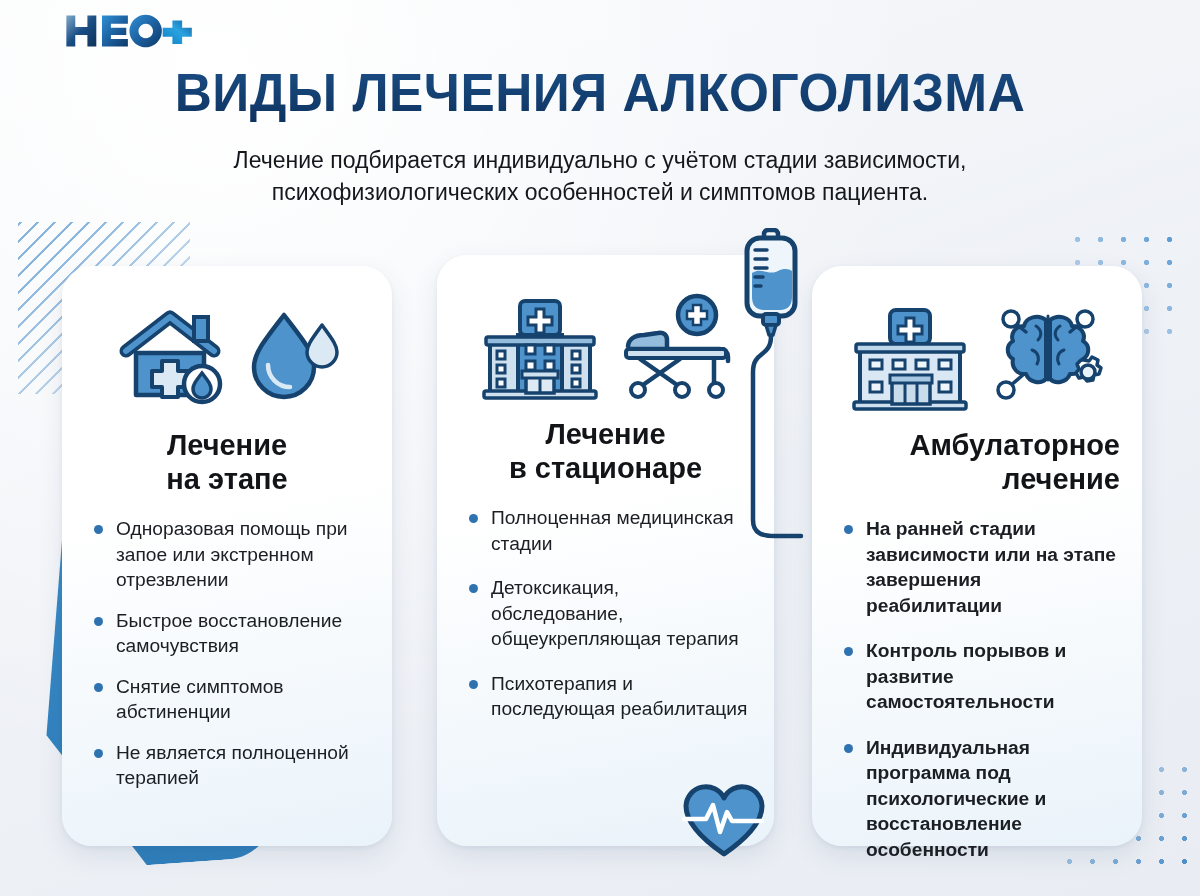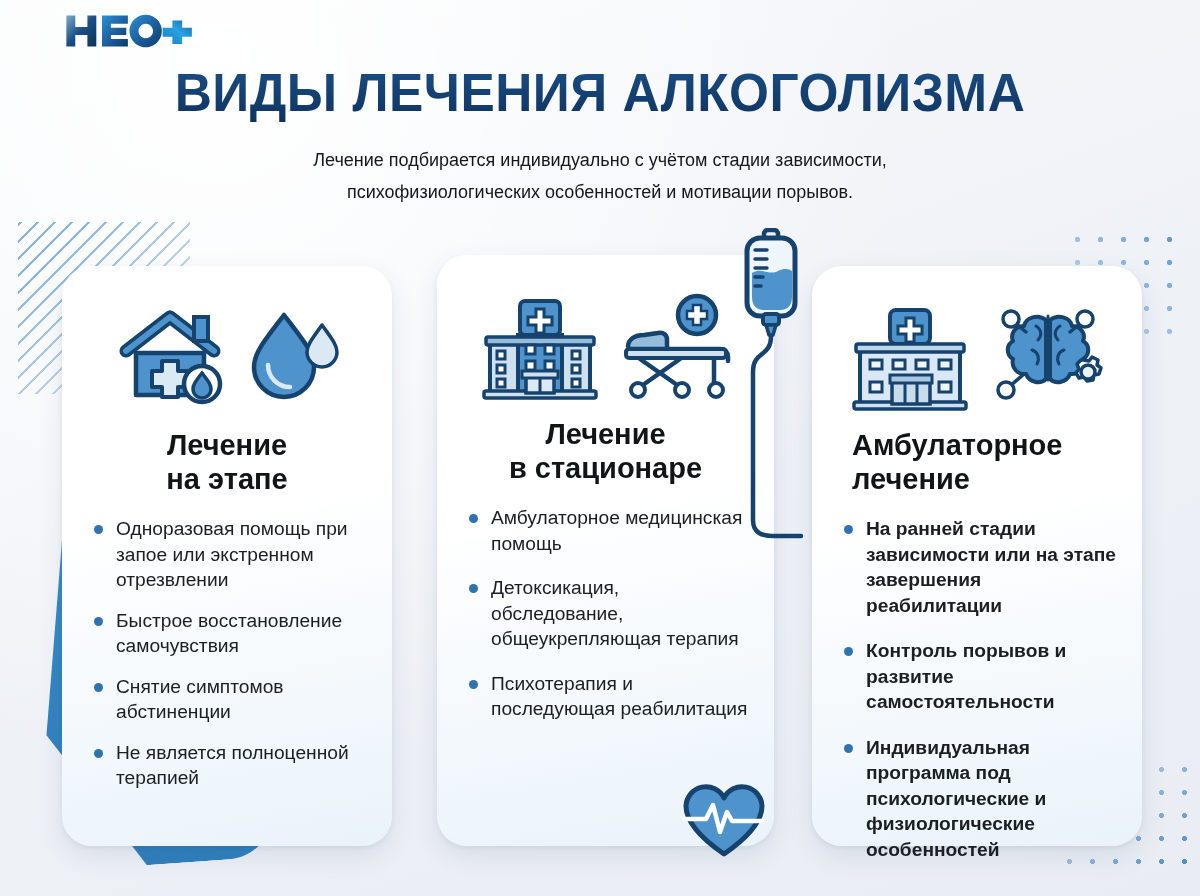--- a/index.html
+++ b/index.html
@@ -70,21 +70,21 @@
     color:#123f71;
     background:linear-gradient(180deg,#1c4f86 0%, #0d3360 100%);
     -webkit-background-clip:text; background-clip:text;
     -webkit-text-fill-color:transparent;
     font-stretch:condensed;
     transform:scaleX(.97);
   }
   .subtitle {
     position:absolute; left:0; right:0; top:144px;
     text-align:center;
-    font-size:18px; line-height:32px; color:#14181d; font-weight:400;
+    font-size:23px; line-height:32px; color:#14181d; font-weight:400;
   }
   .subtitle span { display:block; }
 
   
   .card {
     position:absolute;
     border-radius:30px;
     background:linear-gradient(170deg,#ffffff 0%, #ffffff 42%, #eaf3fa 100%);
     box-shadow:0 10px 26px rgba(36,70,110,.10), 0 2px 5px rgba(36,70,110,.07);
     padding:28px 22px 32px 22px;
@@ -92,21 +92,21 @@
   #card1 { left:62px;  top:266px; width:330px; height:580px; }
   #card2 { left:437px; top:255px; width:337px; height:591px; }
   #card3 { left:812px; top:266px; width:330px; height:580px; }
 
   .icons { display:flex; align-items:center; justify-content:center; gap:14px; height:128px; }
   .card-title {
     font-size:29px; font-weight:bold; color:#121417;
     line-height:34px; margin-top:6px;
   }
   #card1 .card-title, #card2 .card-title { text-align:center; }
-  #card3 .card-title { text-align:left; padding-left:18px; }
+  #card3 .card-title { text-align:right; padding-left:18px; }
   .card-title span { display:block; }
 
   ul.bullets { list-style:none; margin-top:20px; padding-left:8px; }
   ul.bullets li {
     position:relative;
     padding-left:24px;
     margin-bottom:15px;
     font-size:19.2px; line-height:25.5px;
     color:#1b1f24;
   }
@@ -160,21 +160,21 @@
 
       <path d="M100 1 a20 20 0 1 1 -0.1 0 Z M100 12 a9 9 0 1 0 0.1 0 Z" fill="url(#lg2)"></path>
 
       <path d="M133 8 h12 v9 h12 v11 h-12 v9 h-12 v-9 h-12 V17 h12 Z" fill="url(#lg3)"></path>
     </svg>
 
     <h1 class="title">ВИДЫ ЛЕЧЕНИЯ АЛКОГОЛИЗМА</h1>
 
     <div class="subtitle">
       <span>Лечение подбирается индивидуально с учётом стадии зависимости,</span>
-      <span>психофизиологических особенностей и мотивации порывов.</span>
+      <span>психофизиологических особенностей и симптомов пациента.</span>
     </div>
   </div>
 
   <div class="card" id="card1">
     <div class="icons">
 
       <svg width="124" height="110" viewBox="0 0 124 110">
         <path d="M16 48 L60 14 L104 48" fill="none" stroke="#16426e" stroke-width="13" stroke-linejoin="round" stroke-linecap="round"></path>
         <path d="M16 48 L60 14 L104 48" fill="none" stroke="#4e93cc" stroke-width="6" stroke-linejoin="round" stroke-linecap="round"></path>
         <rect x="84" y="14" width="14" height="24" fill="#4e93cc" stroke="#16426e" stroke-width="4"></rect>
@@ -245,21 +245,21 @@
         <circle cx="98" cy="99" r="7" fill="#ffffff" stroke="#16426e" stroke-width="4"></circle>
       </svg>
     </div>
 
     <div class="card-title">
       <span>Лечение</span>
       <span>в стационаре</span>
     </div>
 
     <ul class="bullets">
-      <li>Амбулаторное медицинская помощь</li>
+      <li>Полноценная медицинская стадии</li>
       <li>Детоксикация, обследование, общеукрепляющая терапия</li>
       <li>Психотерапия и последующая реабилитация</li>
     </ul>
   </div>
 
   <div class="card" id="card3">
     <div class="icons">
 
       <svg width="128" height="112" viewBox="0 0 128 112">
         <rect x="44" y="8" width="40" height="34" rx="6" fill="#4e93cc" stroke="#16426e" stroke-width="4"></rect>
@@ -307,21 +307,21 @@
     </div>
 
     <div class="card-title">
       <span>Амбулаторное</span>
       <span>лечение</span>
     </div>
 
     <ul class="bullets">
       <li>На ранней стадии зависимости или на этапе завершения реабилитации</li>
       <li>Контроль порывов и развитие самостоятельности</li>
-      <li>Индивидуальная программа под психологические и физиологические особенностей</li>
+      <li>Индивидуальная программа под психологические и восстановление особенности</li>
     </ul>
   </div>
 
   <svg id="iv-drip" width="80" height="330" viewBox="0 0 80 330">
     <rect x="29" y="2" width="14" height="11" rx="4" fill="none" stroke="#16426e" stroke-width="4.5"></rect>
     <rect x="12" y="10" width="48" height="78" rx="13" fill="#eef5fb" stroke="#16426e" stroke-width="5"></rect>
     <path d="M17 45 c10 -6 17 3 26 -2 c6 -3 11 -2 14 0 v26 c0 8 -4 13 -12 13 H29 c-8 0 -12 -5 -12 -13 Z" fill="#4e93cc"></path>
     <g stroke="#16426e" stroke-width="3.5" stroke-linecap="round">
       <line x1="20" y1="22" x2="32" y2="22"></line>
       <line x1="20" y1="31" x2="32" y2="31"></line>

